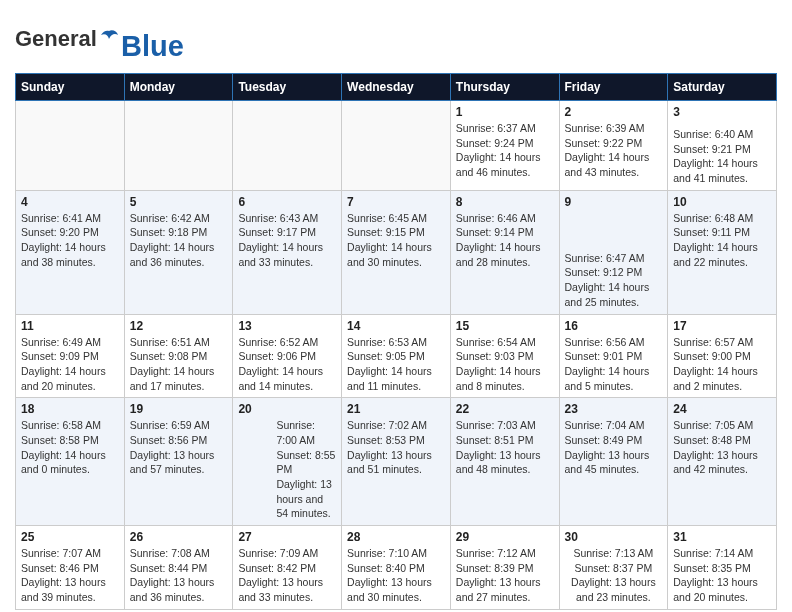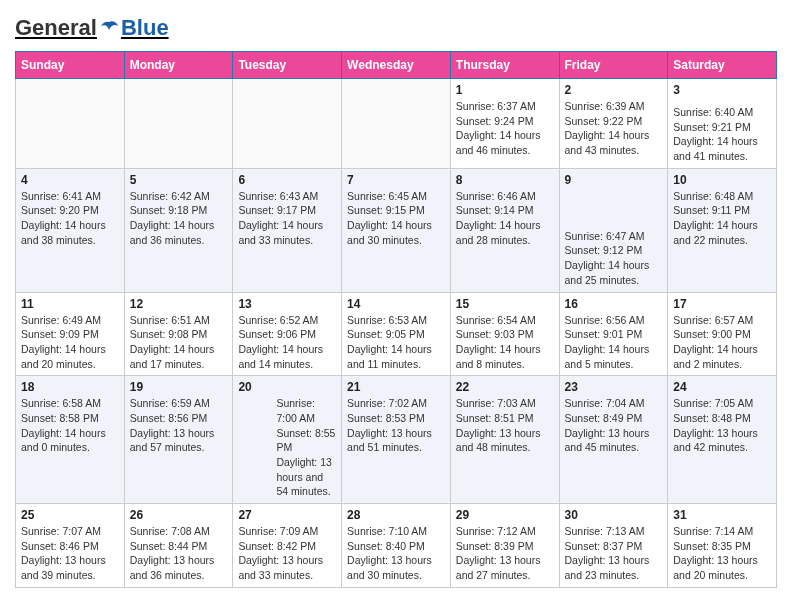--- a/index.html
+++ b/index.html
@@ -33,21 +33,21 @@
     .location {
       font-size: 14px;
       color: #555;
     }
     table {
       width: 100%;
       border-collapse: collapse;
       font-size: 11px;
     }
     thead tr th {
-      background-color: #ec4899;
+      background-color: #0f172a;
       color: #fff;
       text-align: left;
       padding: 6px 5px;
       font-size: 12px;
       font-weight: bold;
       border: 1px solid #2e74b5;
     }
     tbody tr td {
       border: 1px solid #ccc;
       vertical-align: top;
@@ -75,26 +75,26 @@
     }
     .empty-cell {
       background: #f9f9f9 !important;
     }
   </style>
 </head>
 <body>
 
 <div class="header">
   <div class="logo">
-  <div style="display:flex; align-items:flex-end;text-decoration:underline;">
+  <div style="display:flex; align-items:center;">
     <span style="color:#333; font-size:22px; font-weight:bold;">General</span>
     <svg width="22" height="22" viewBox="0 0 22 22" style="margin:0 1px;">
       <path d="M11 3 C14 1, 19 3, 20 7 C17 5, 13 6, 11 11 C10 7, 7 5, 3 7 C5 3, 9 2, 11 3Z" fill="#1a5fa8"></path>
     </svg>
-    <span style="color:#1a5fa8; font-size:22px; font-weight:bold;">Blue</span>
+    <span style="color:#1a5fa8; font-size:29px; font-weight:bold;margin-top:15px;">Blue</span>
   </div>
 </div>
   <div class="title-block">
     <div class="month-year"></div>
     <div class="location"></div>
   </div>
 </div>
 
 <table>
   <thead>
@@ -291,21 +291,21 @@
 Daylight: 13 hours and 30 minutes.</div>
         </td>
         <td>
           <div class="day-num">29</div>
           <div class="day-info" style="white-space: pre-line;">Sunrise: 7:12 AM
 Sunset: 8:39 PM
 Daylight: 13 hours and 27 minutes.</div>
         </td>
         <td>
           <div class="day-num">30</div>
-          <div class="day-info" style="white-space: pre-line;">Sunrise: 7:13 AM
+          <div class="day-info" style="white-space: pre-line; text-align: center;">Sunrise: 7:13 AM
 Sunset: 8:37 PM
 Daylight: 13 hours and 23 minutes.</div>
         </td>
         <td>
           <div class="day-num">31</div>
           <div class="day-info" style="white-space: pre-line;">Sunrise: 7:14 AM
 Sunset: 8:35 PM
 Daylight: 13 hours and 20 minutes.</div>
         </td>
       </tr>

